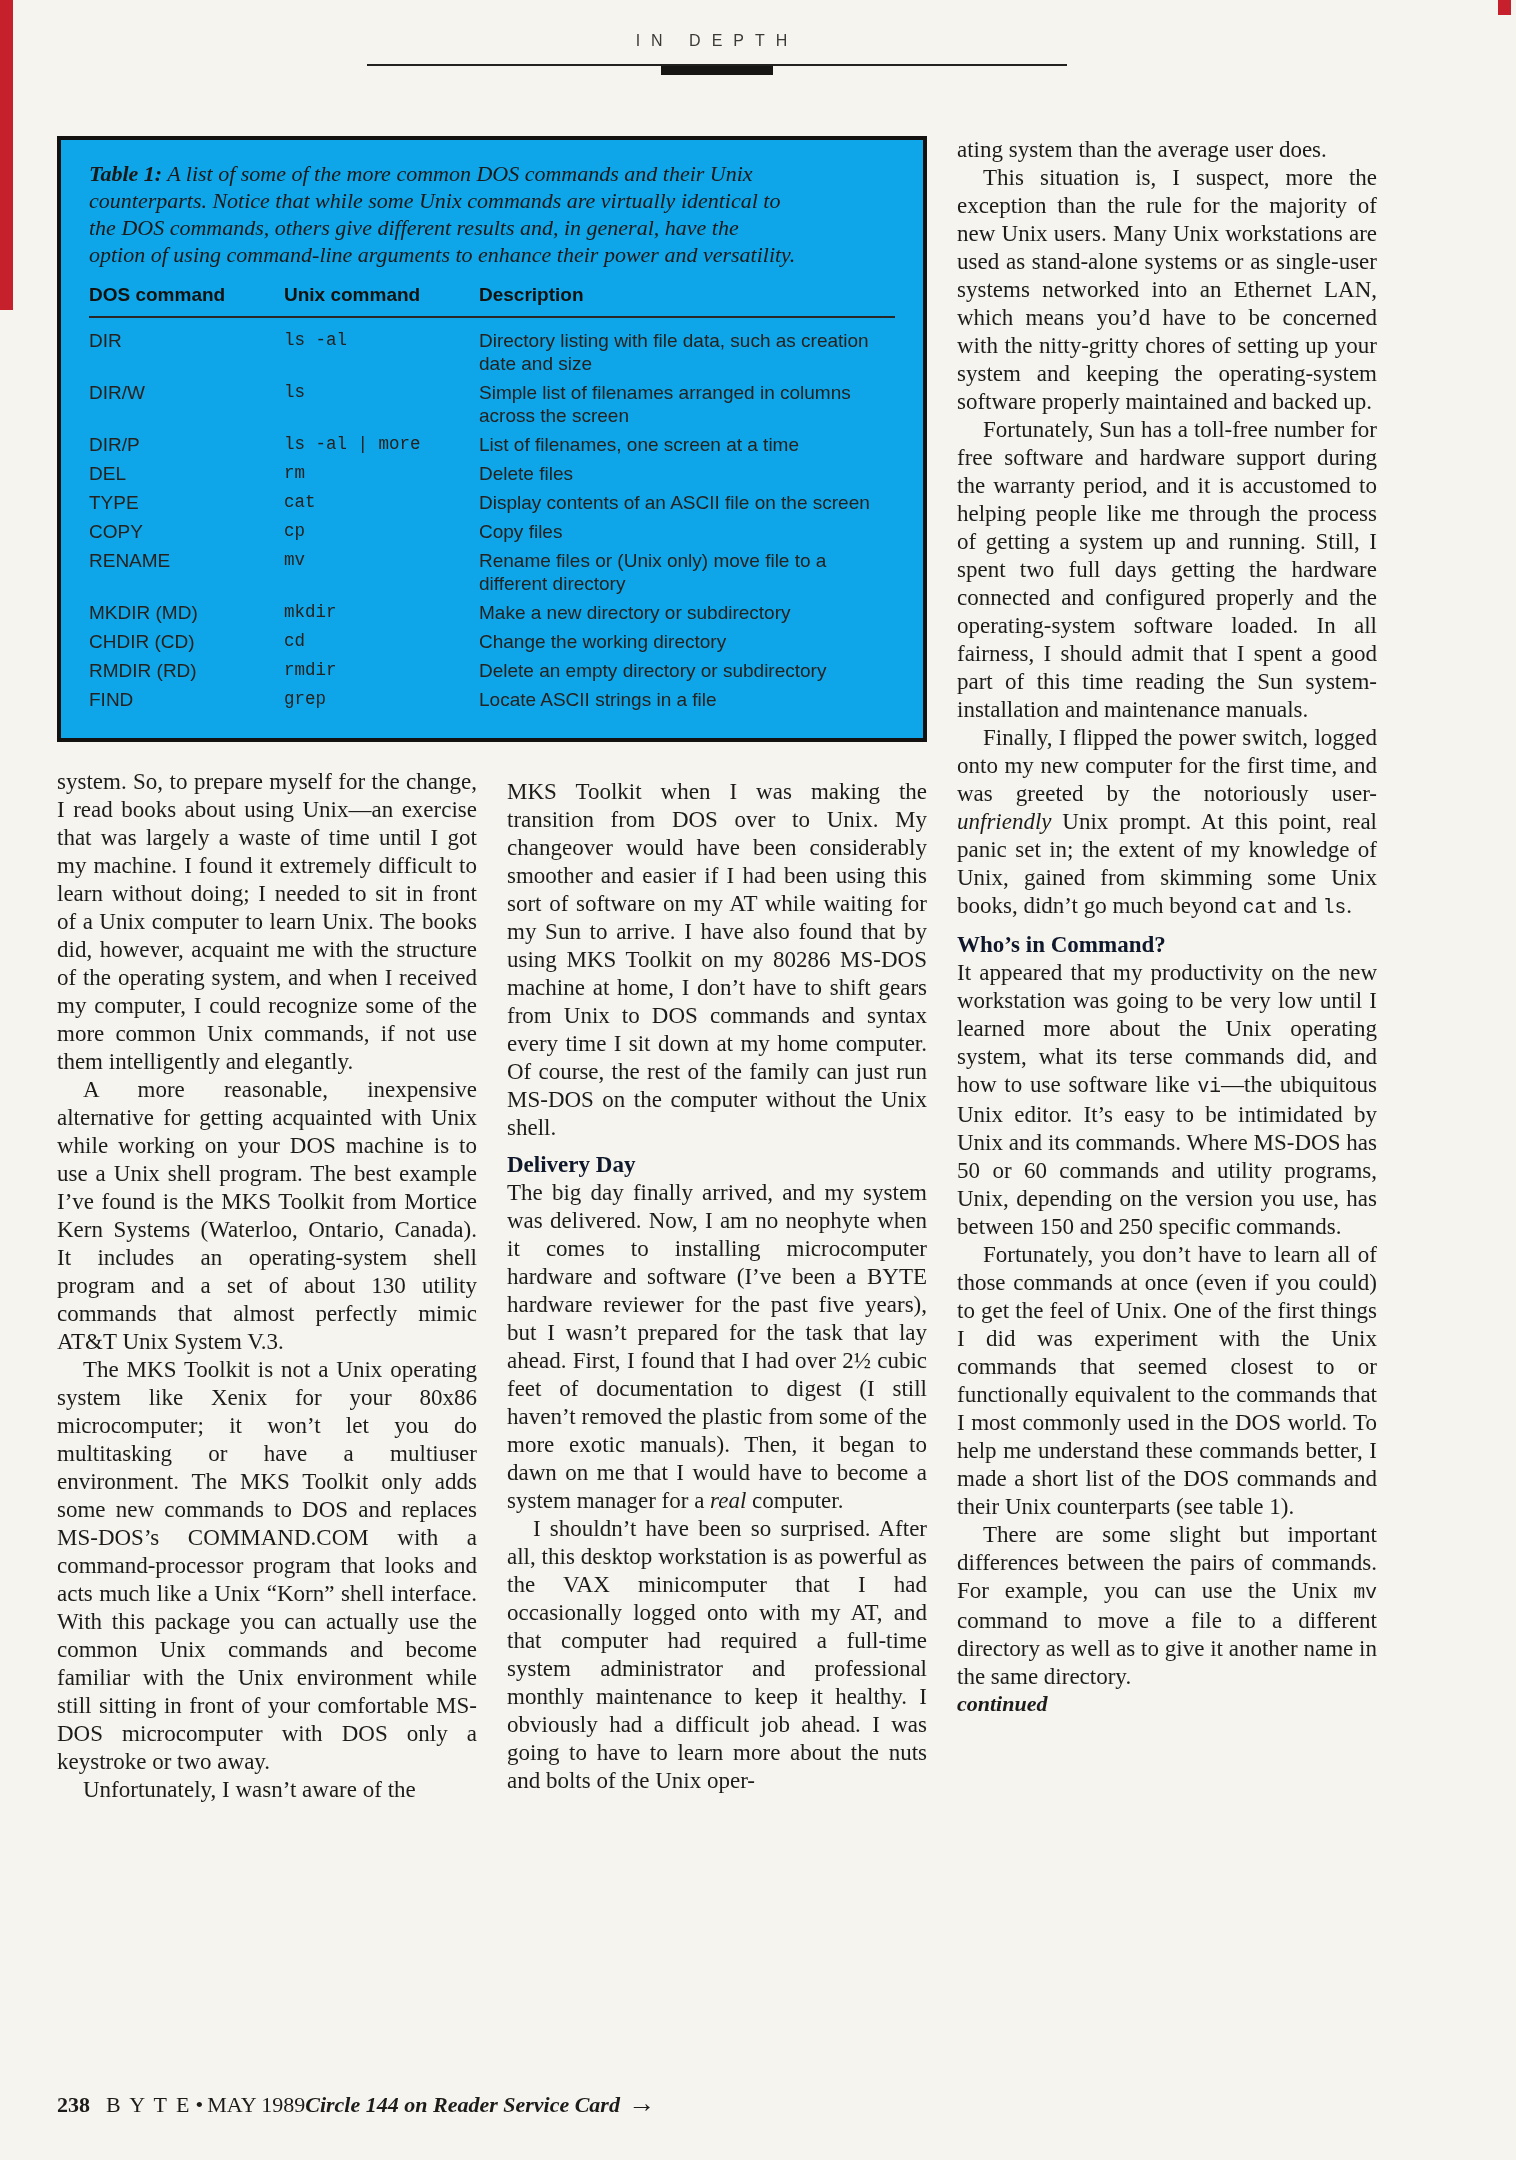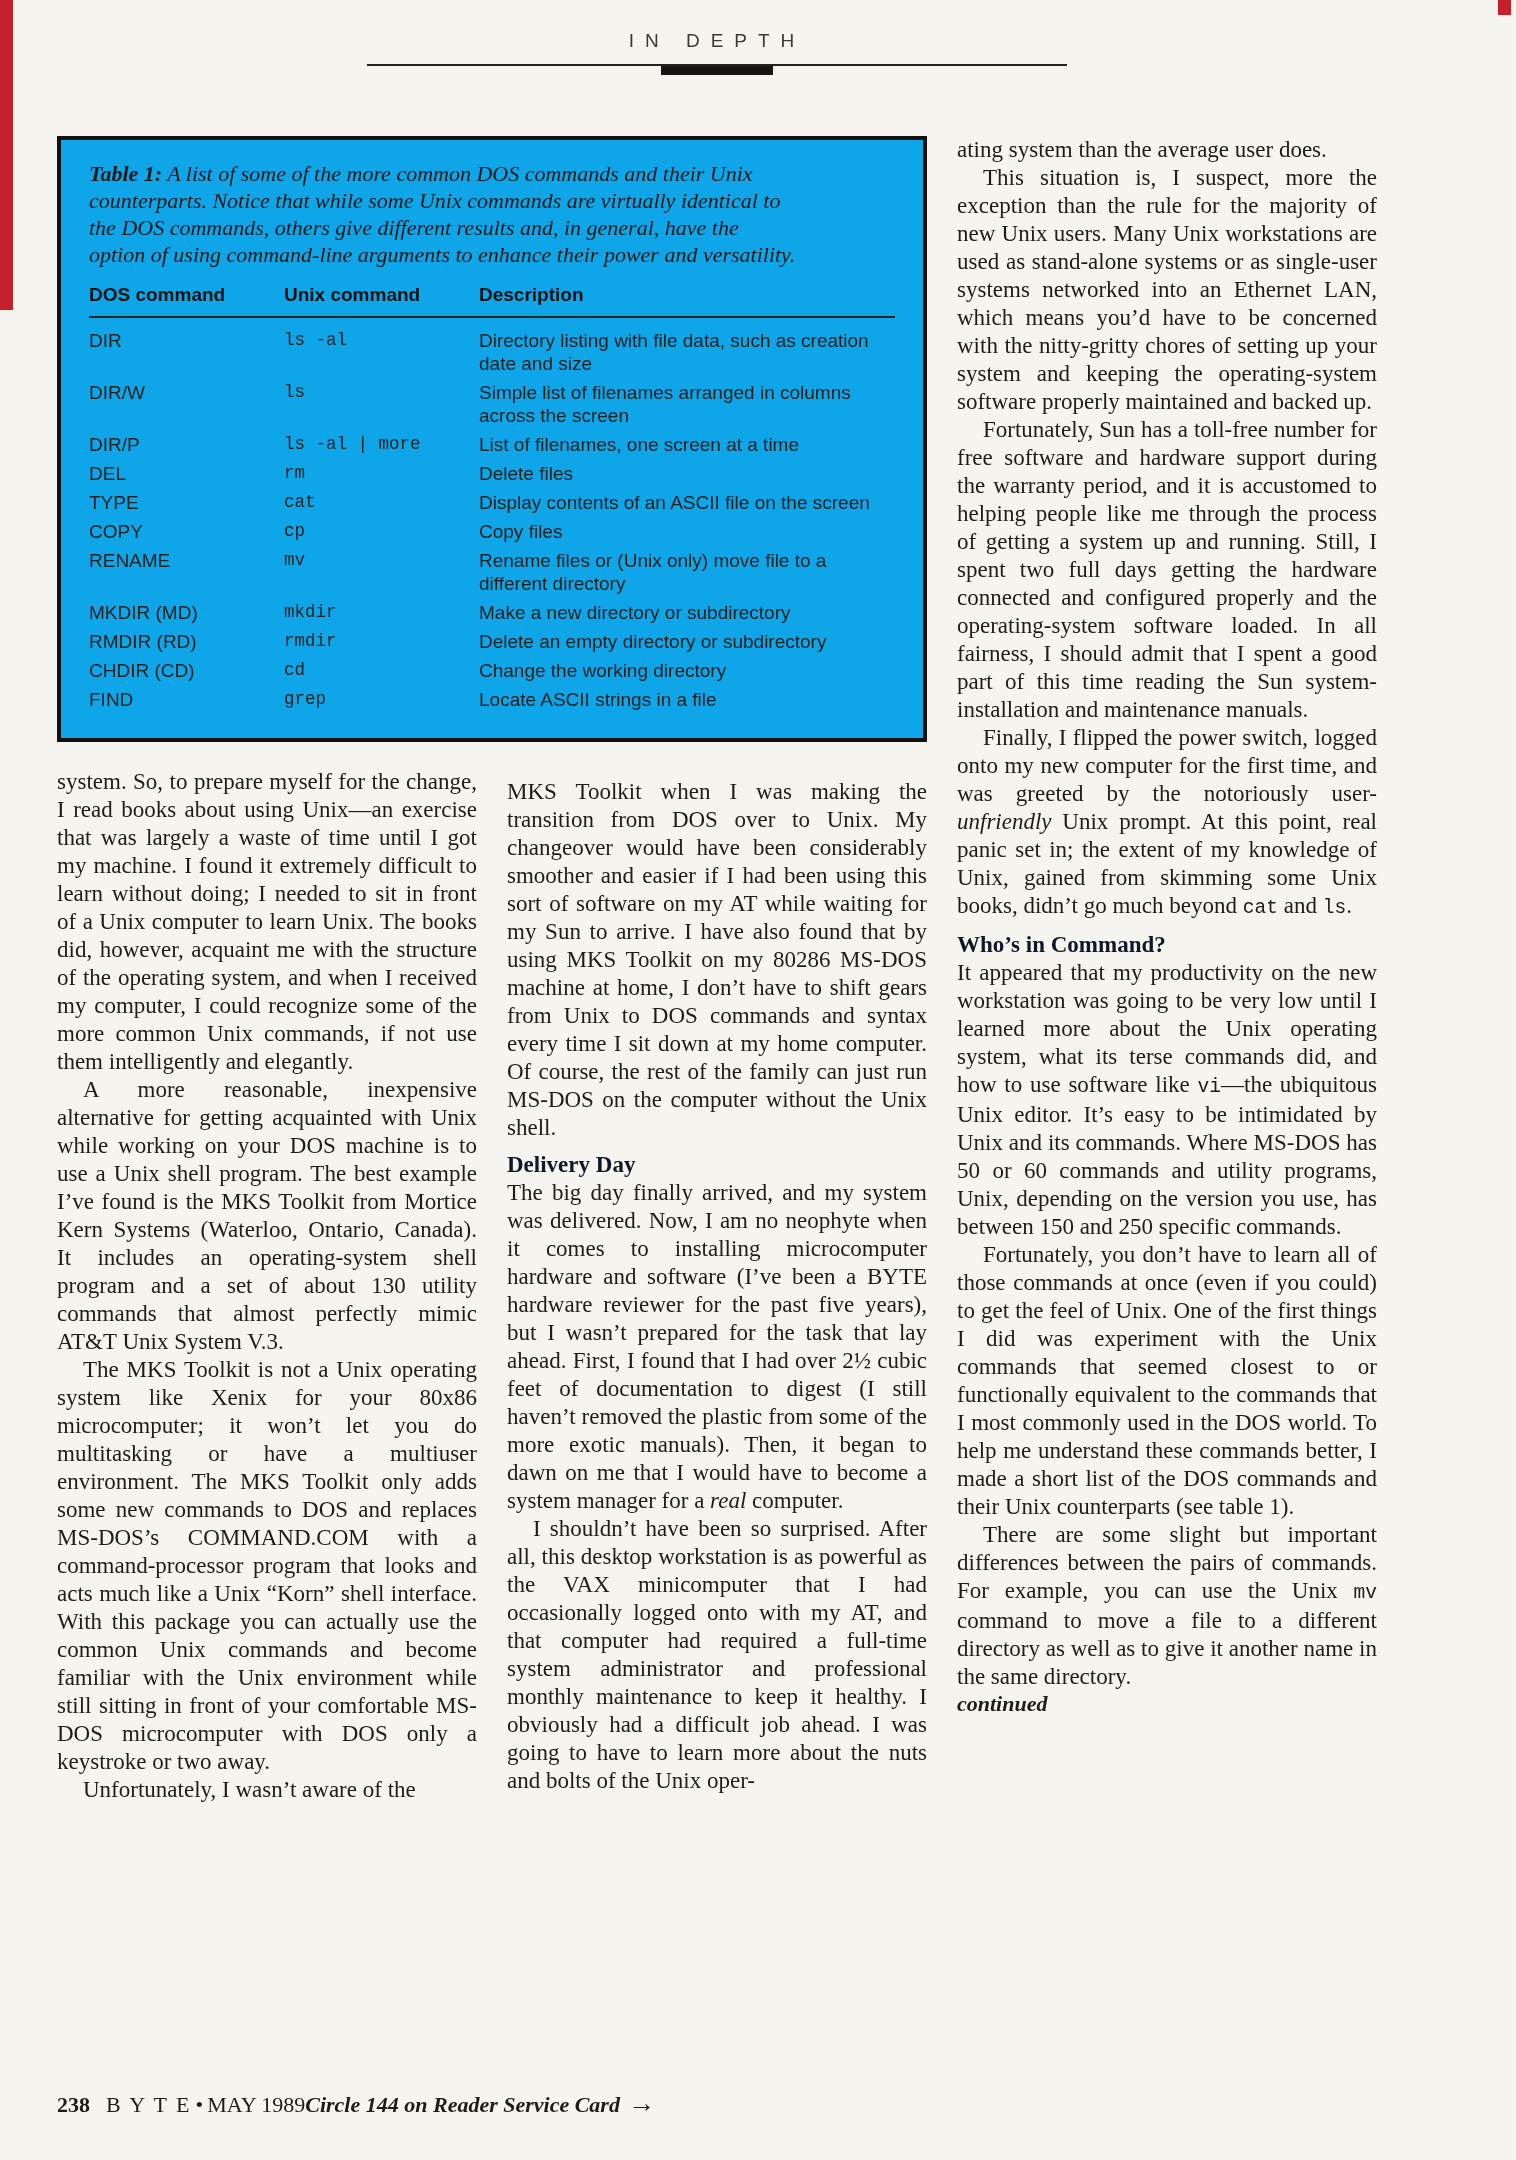--- a/index.html
+++ b/index.html
@@ -8,21 +8,21 @@
     position:relative; width:1516px; height:2160px; margin:0 auto;
     background:#f6f4ee; color:#1e1c1a; overflow:hidden;
     font-family:"Liberation Serif", serif;
   }
   .red-left  { position:absolute; left:0; top:0; width:13px; height:310px; background:#c5202c; }
   .red-right { position:absolute; right:5px; top:0; width:13px; height:15px; background:#c5202c; }
 
   .textblock { position:absolute; left:57px; top:30px; width:1320px; }
 
   header { text-align:center; }
-  .kicker { font-family:"Liberation Sans", sans-serif; font-size:19px; line-height:22px; letter-spacing:11px; color:#3c3a38; }
+  .kicker { font-family:"Liberation Sans", sans-serif; font-size:16px; line-height:22px; letter-spacing:11px; color:#3c3a38; }
   .title  { margin-top:14px; font-size:24px; line-height:28px; letter-spacing:2.5px; color:#151413; }
   .rule     { width:700px; height:2px; background:#23211f; margin:12px auto 0; }
   .rule-bar { width:112px; height:9px; background:#181614; margin:0 auto; }
 
   .columns { display:flex; gap:30px; margin-top:61px; }
   .left-area { width:870px; }
   .col  { width:420px; }
 
   .table-box { border:4px solid #131210; padding:20px 28px 24px; background:#0ea5e9; }
   .caption { font-style:italic; font-size:22px; line-height:27px; color:#1b1918; max-width:710px; }
@@ -116,28 +116,28 @@
                 <td class="dos">RENAME</td>
                 <td class="unix">mv</td>
                 <td class="desc">Rename files or (Unix only) move file to a different directory</td>
               </tr>
               <tr>
                 <td class="dos">MKDIR (MD)</td>
                 <td class="unix">mkdir</td>
                 <td class="desc">Make a new directory or subdirectory</td>
               </tr>
               <tr>
+                <td class="dos">CHDIR (CD)</td>
+                <td class="unix">cd</td>
+                <td class="desc">Change the working directory</td>
+              </tr>
+              <tr>
                 <td class="dos">RMDIR (RD)</td>
                 <td class="unix">rmdir</td>
                 <td class="desc">Delete an empty directory or subdirectory</td>
-              </tr>
-              <tr>
-                <td class="dos">CHDIR (CD)</td>
-                <td class="unix">cd</td>
-                <td class="desc">Change the working directory</td>
               </tr>
               <tr>
                 <td class="dos">FIND</td>
                 <td class="unix">grep</td>
                 <td class="desc">Locate ASCII strings in a file</td>
               </tr>
             </tbody>
           </table>
         </section>
 

